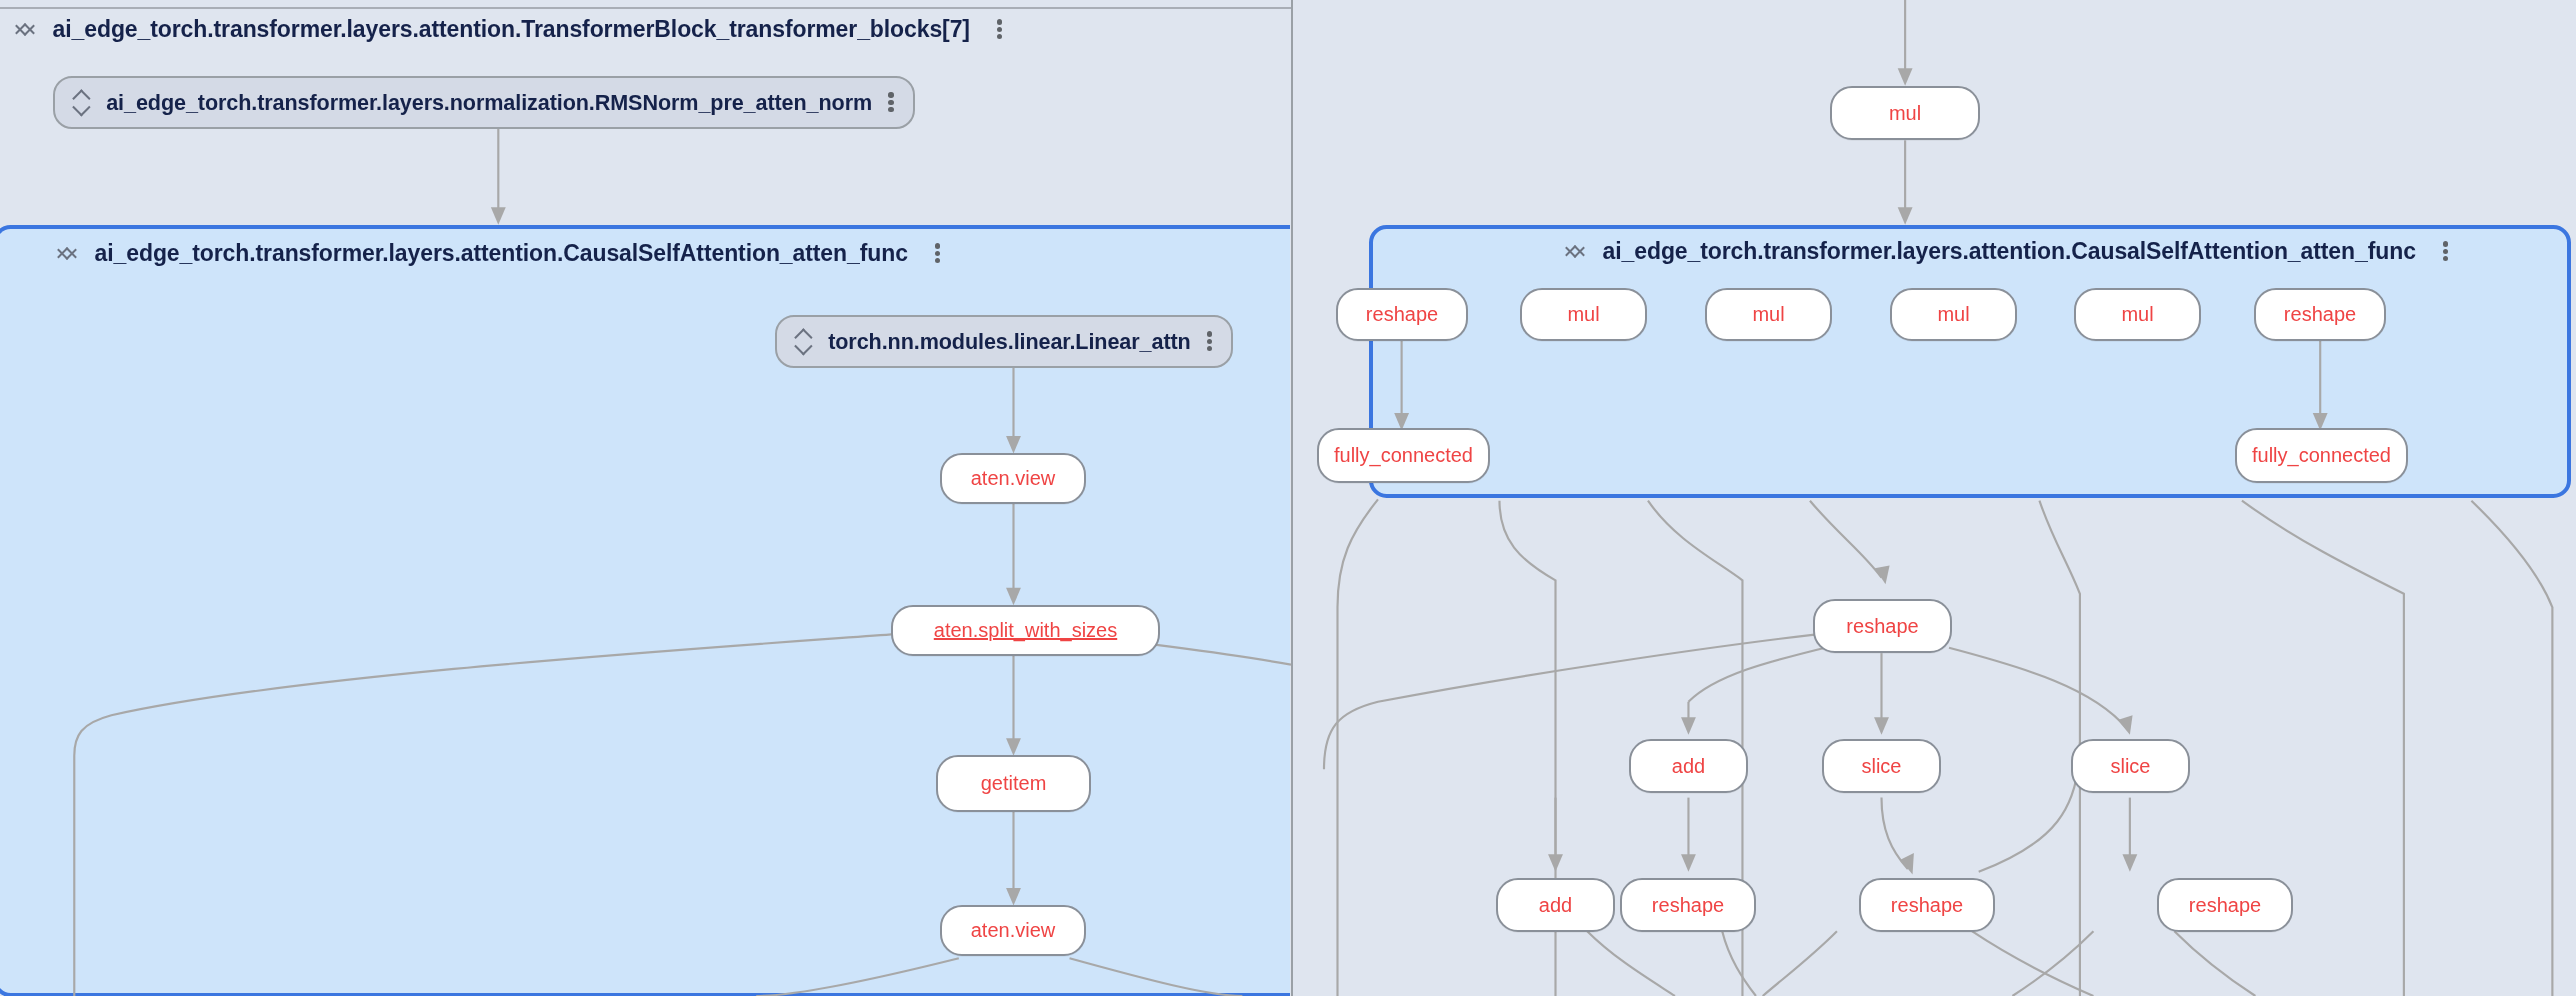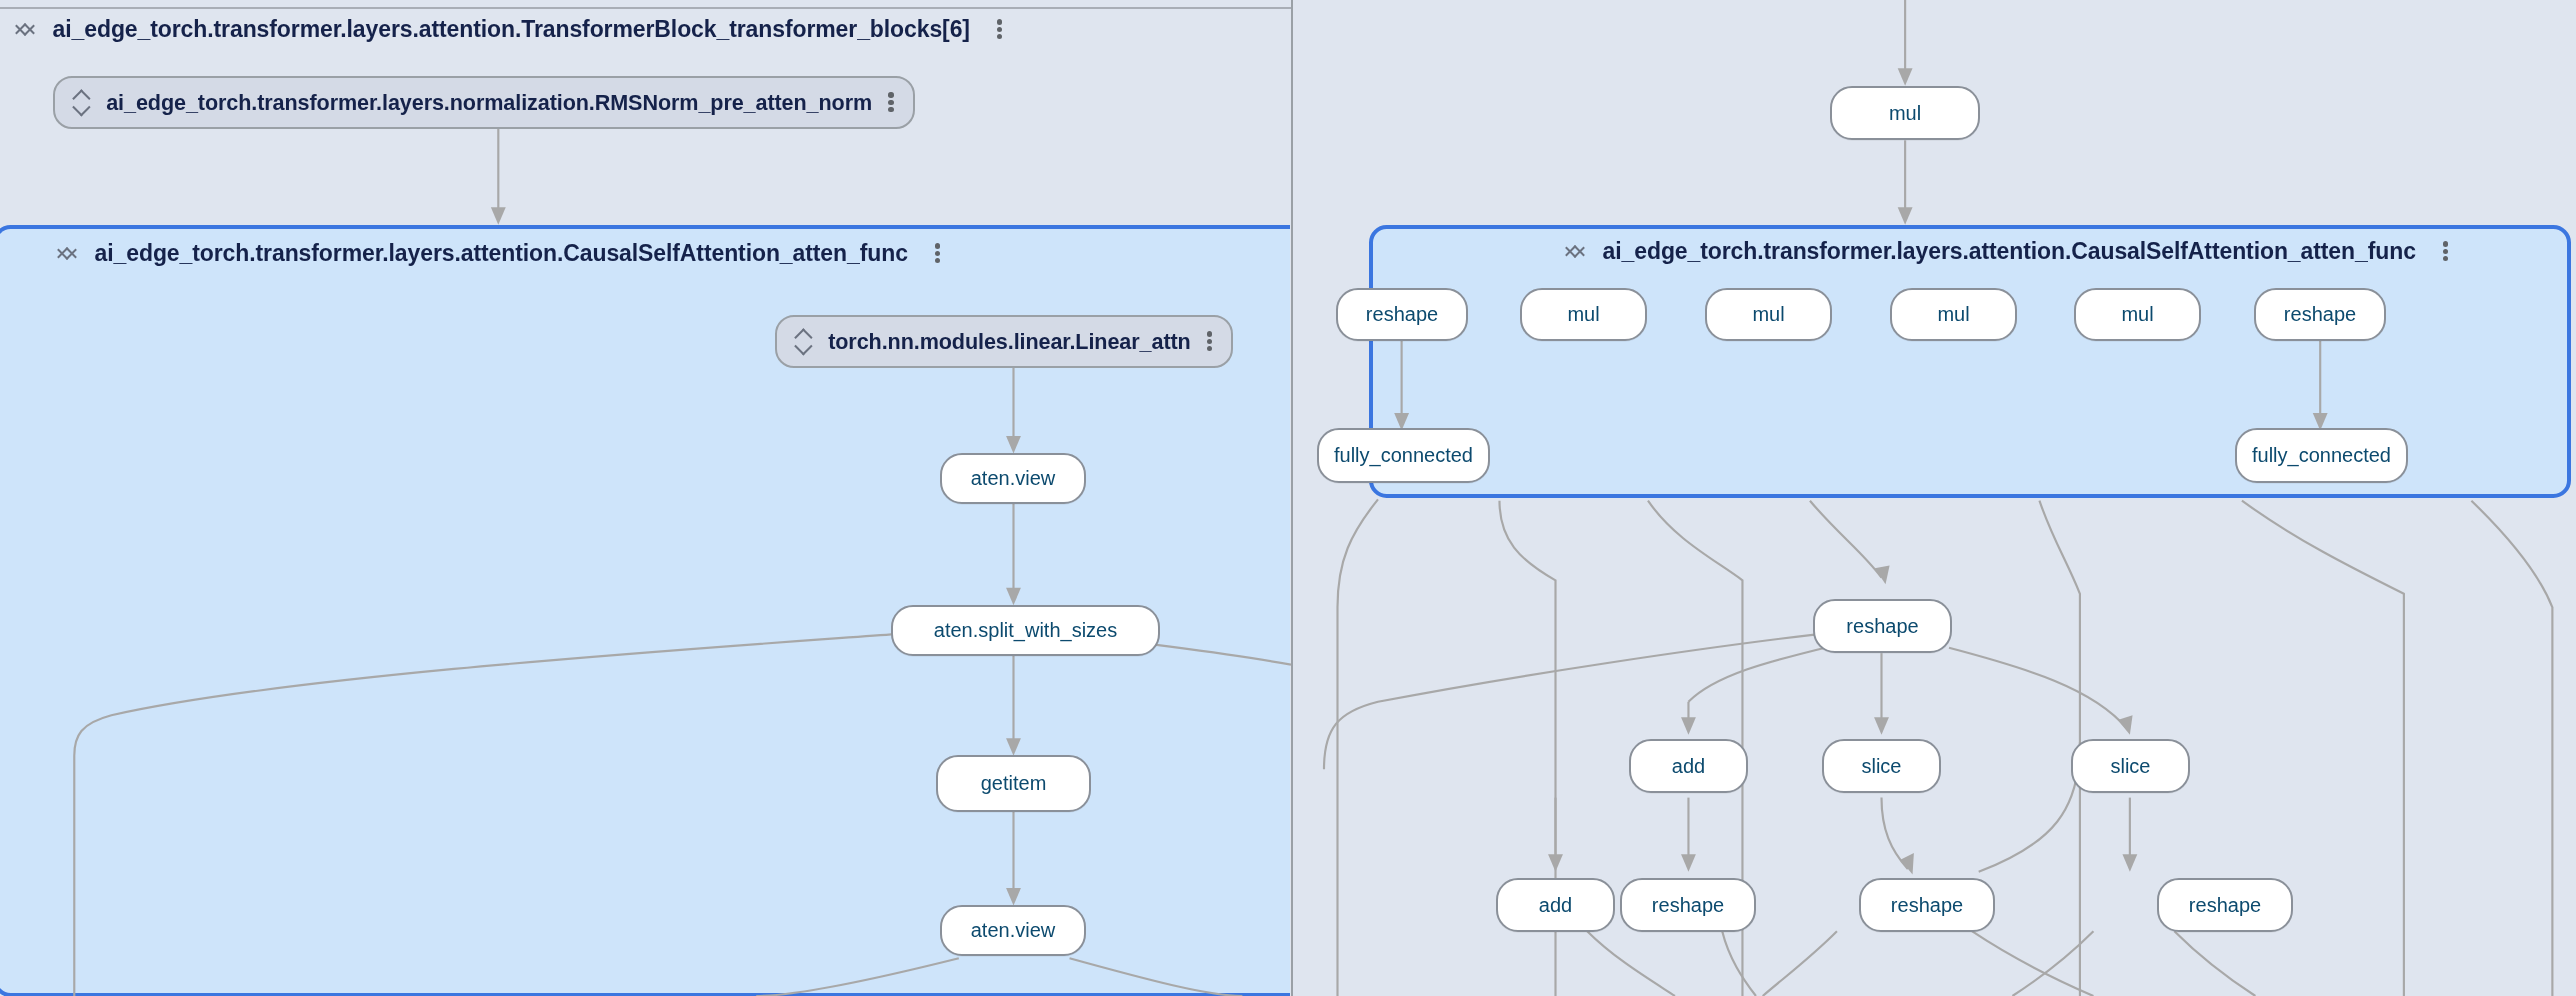--- a/index.html
+++ b/index.html
@@ -63,21 +63,21 @@
     position:absolute;background:#cee4fa;border:4px solid #3b76e0;
     border-radius:17.6px;box-sizing:border-box;
   }
   
   #region-left{border-right:none;border-top-right-radius:0;border-bottom-right-radius:0;}
 
   
   .node{
     position:absolute;background:#ffffff;border:2px solid #8a9099;border-radius:22px;
     display:flex;align-items:center;justify-content:center;
-    color:#0c4a6e;font-size:20px;white-space:nowrap;box-sizing:border-box;cursor:pointer;
+    color:#ef4444;font-size:20px;white-space:nowrap;box-sizing:border-box;cursor:pointer;
     box-shadow:0 0.7px 0 rgba(0,0,0,.06);
   }
 
   
   .edges{position:absolute;left:0;top:0;width:100%;height:100%;pointer-events:none;}
   .edges path,.edges line{fill:none;stroke:#a8a8a8;stroke-width:3.2;}
   .edges .arrow{fill:#a8a8a8;stroke:none;}
 </style>
 </head>
 <body>
@@ -110,21 +110,21 @@
       <path d="M1320 940 C 1050 960, 430 1000, 165 1060 C 120 1072, 110 1090, 110 1120 L 110 1476"></path>
 
       <path d="M1686 952 C 1760 962, 1830 970, 1912 985"></path>
 
       <path d="M1420 1420 C 1300 1450, 1180 1476, 1120 1476"></path>
       <path d="M1584 1420 C 1700 1452, 1790 1476, 1840 1476"></path>
     </svg>
 
     <div class="group-head" style="left:15px; top:16px;">
       <span class="collapse-icon"></span>
-      <span class="group-title">ai_edge_torch.transformer.layers.attention.TransformerBlock_transformer_blocks[6]</span>
+      <span class="group-title">ai_edge_torch.transformer.layers.attention.TransformerBlock_transformer_blocks[7]</span>
       <span class="kebab" style="margin-left:9.5px;">
           <i></i>
           <i></i>
           <i></i>
         </span>
     </div>
 
     <div class="pill" style="left:53px; top:76px; height:53px;">
       <span class="expand-icon"></span>
       <span class="group-title">ai_edge_torch.transformer.layers.normalization.RMSNorm_pre_atten_norm</span>
@@ -150,21 +150,21 @@
       <span class="group-title">torch.nn.modules.linear.Linear_attn</span>
       <span class="kebab">
           <i></i>
           <i></i>
           <i></i>
         </span>
     </div>
 
     <div class="node" style="left:940px; top:453px; width:146px; height:51px;">aten.view</div>
 
-    <div class="node" style="left:891px; top:605px; width:269px; height:51px;">aten.split_with_sizes</div>
+    <div class="node" style="left:891px; top:605px; width:269px; height:51px;text-decoration:underline;">aten.split_with_sizes</div>
 
     <div class="node" style="left:936px; top:755px; width:155px; height:57px;">getitem</div>
 
     <div class="node" style="left:940px; top:905px; width:146px; height:51px;">aten.view</div>
   </div>
 
   <div class="panel-divider"></div>
 
   <div class="panel" id="panel-right">
 

